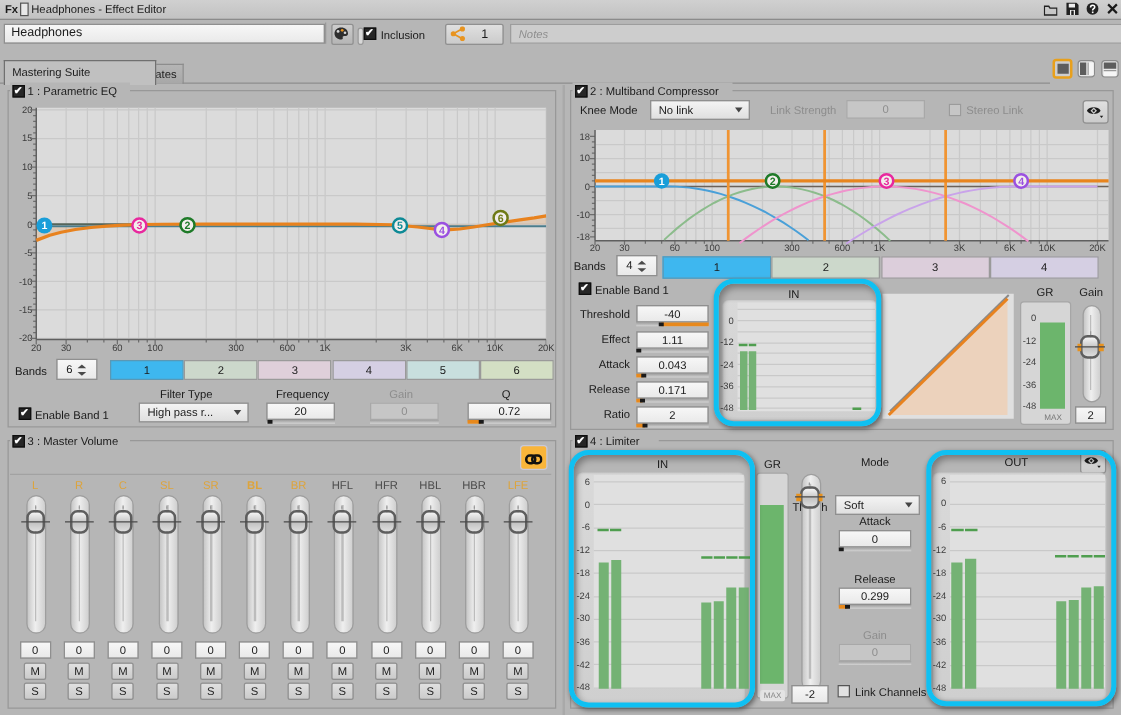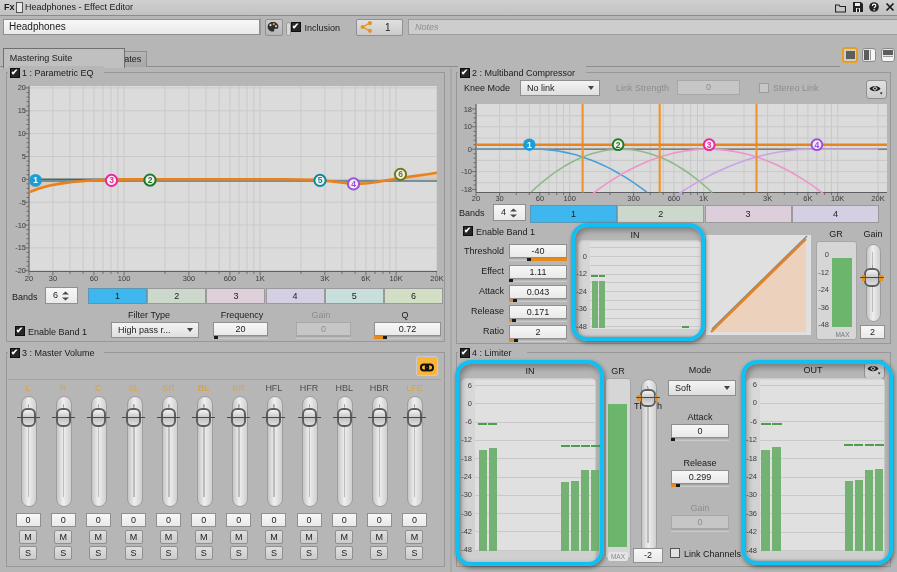--- a/index.html
+++ b/index.html
@@ -667,21 +667,21 @@
 <div class="lbl" style="left:630px;top:366px;width:36px;text-align:center;margin-top:35px;">Thresh</div>
 <div class="ab" style="left:640.5px;top:379px;width:14px;height:172px;background:linear-gradient(90deg,#c6c6c6,#efefef 45%,#cfcfcf);border:1px solid #9e9e9e;border-radius:8.0px;"></div>
 <div class="ab" style="left:647.0px;top:387px;width:1.5px;height:156px;background:#bcbcbc;"></div>
 <div class="ab" style="left:647.0px;top:385.5px;width:1px;height:2.5px;background:#999;"></div>
 <div class="ab" style="left:639.5px;top:388.5px;width:12px;height:14.5px;background:linear-gradient(#f4f4f4,#c2c2c2 55%,#dedede);border:2px solid #5e5e5e;border-radius:6px;"></div>
 <div class="ab" style="left:637.0px;top:394.8px;width:3.5px;height:6px;background:#e8921e;"></div>
 <div class="ab" style="left:654.5px;top:394.8px;width:3.5px;height:6px;background:#e8921e;"></div>
 <div class="ab" style="left:635.5px;top:397.1px;width:24px;height:1.3px;background:#4a4a4a;"></div>
 <div class="inp" style="left:633px;top:548px;width:28px;height:13px;line-height:13px;">-2</div>
 <div class="lbl" style="left:670px;top:365px;width:60px;text-align:center;">Mode</div>
-<div class="dd" style="left:668px;top:380px;width:60px;height:14px;">Soft<span class="ar"></span></div>
+<div class="dd" style="left:668px;top:396px;width:60px;height:14px;">Soft<span class="ar"></span></div>
 <div class="lbl" style="left:670px;top:412px;width:60px;text-align:center;">Attack</div>
 <div class="inp" style="left:671px;top:424px;width:56px;height:12px;line-height:12px;">0</div>
 <div class="ab" style="left:671px;top:438px;width:58px;height:3px;background:linear-gradient(#9e9e9e,#d4d4d4);"></div>
 <div class="ab" style="left:671.3px;top:438px;width:4px;height:3px;background:#1a1a1a;"></div>
 <div class="lbl" style="left:670px;top:458px;width:60px;text-align:center;">Release</div>
 <div class="inp" style="left:671px;top:470px;width:56px;height:12px;line-height:12px;">0.299</div>
 <div class="ab" style="left:671px;top:484px;width:58px;height:3px;background:linear-gradient(#9e9e9e,#d4d4d4);"></div>
 <div class="ab" style="left:671.0px;top:484px;width:7.0px;height:3px;background:#e8891c;"></div>
 <div class="ab" style="left:676.0px;top:484px;width:4px;height:3px;background:#1a1a1a;"></div>
 <div class="lbl" style="left:670px;top:503px;width:60px;text-align:center;color:#8d8d8d;">Gain</div>

